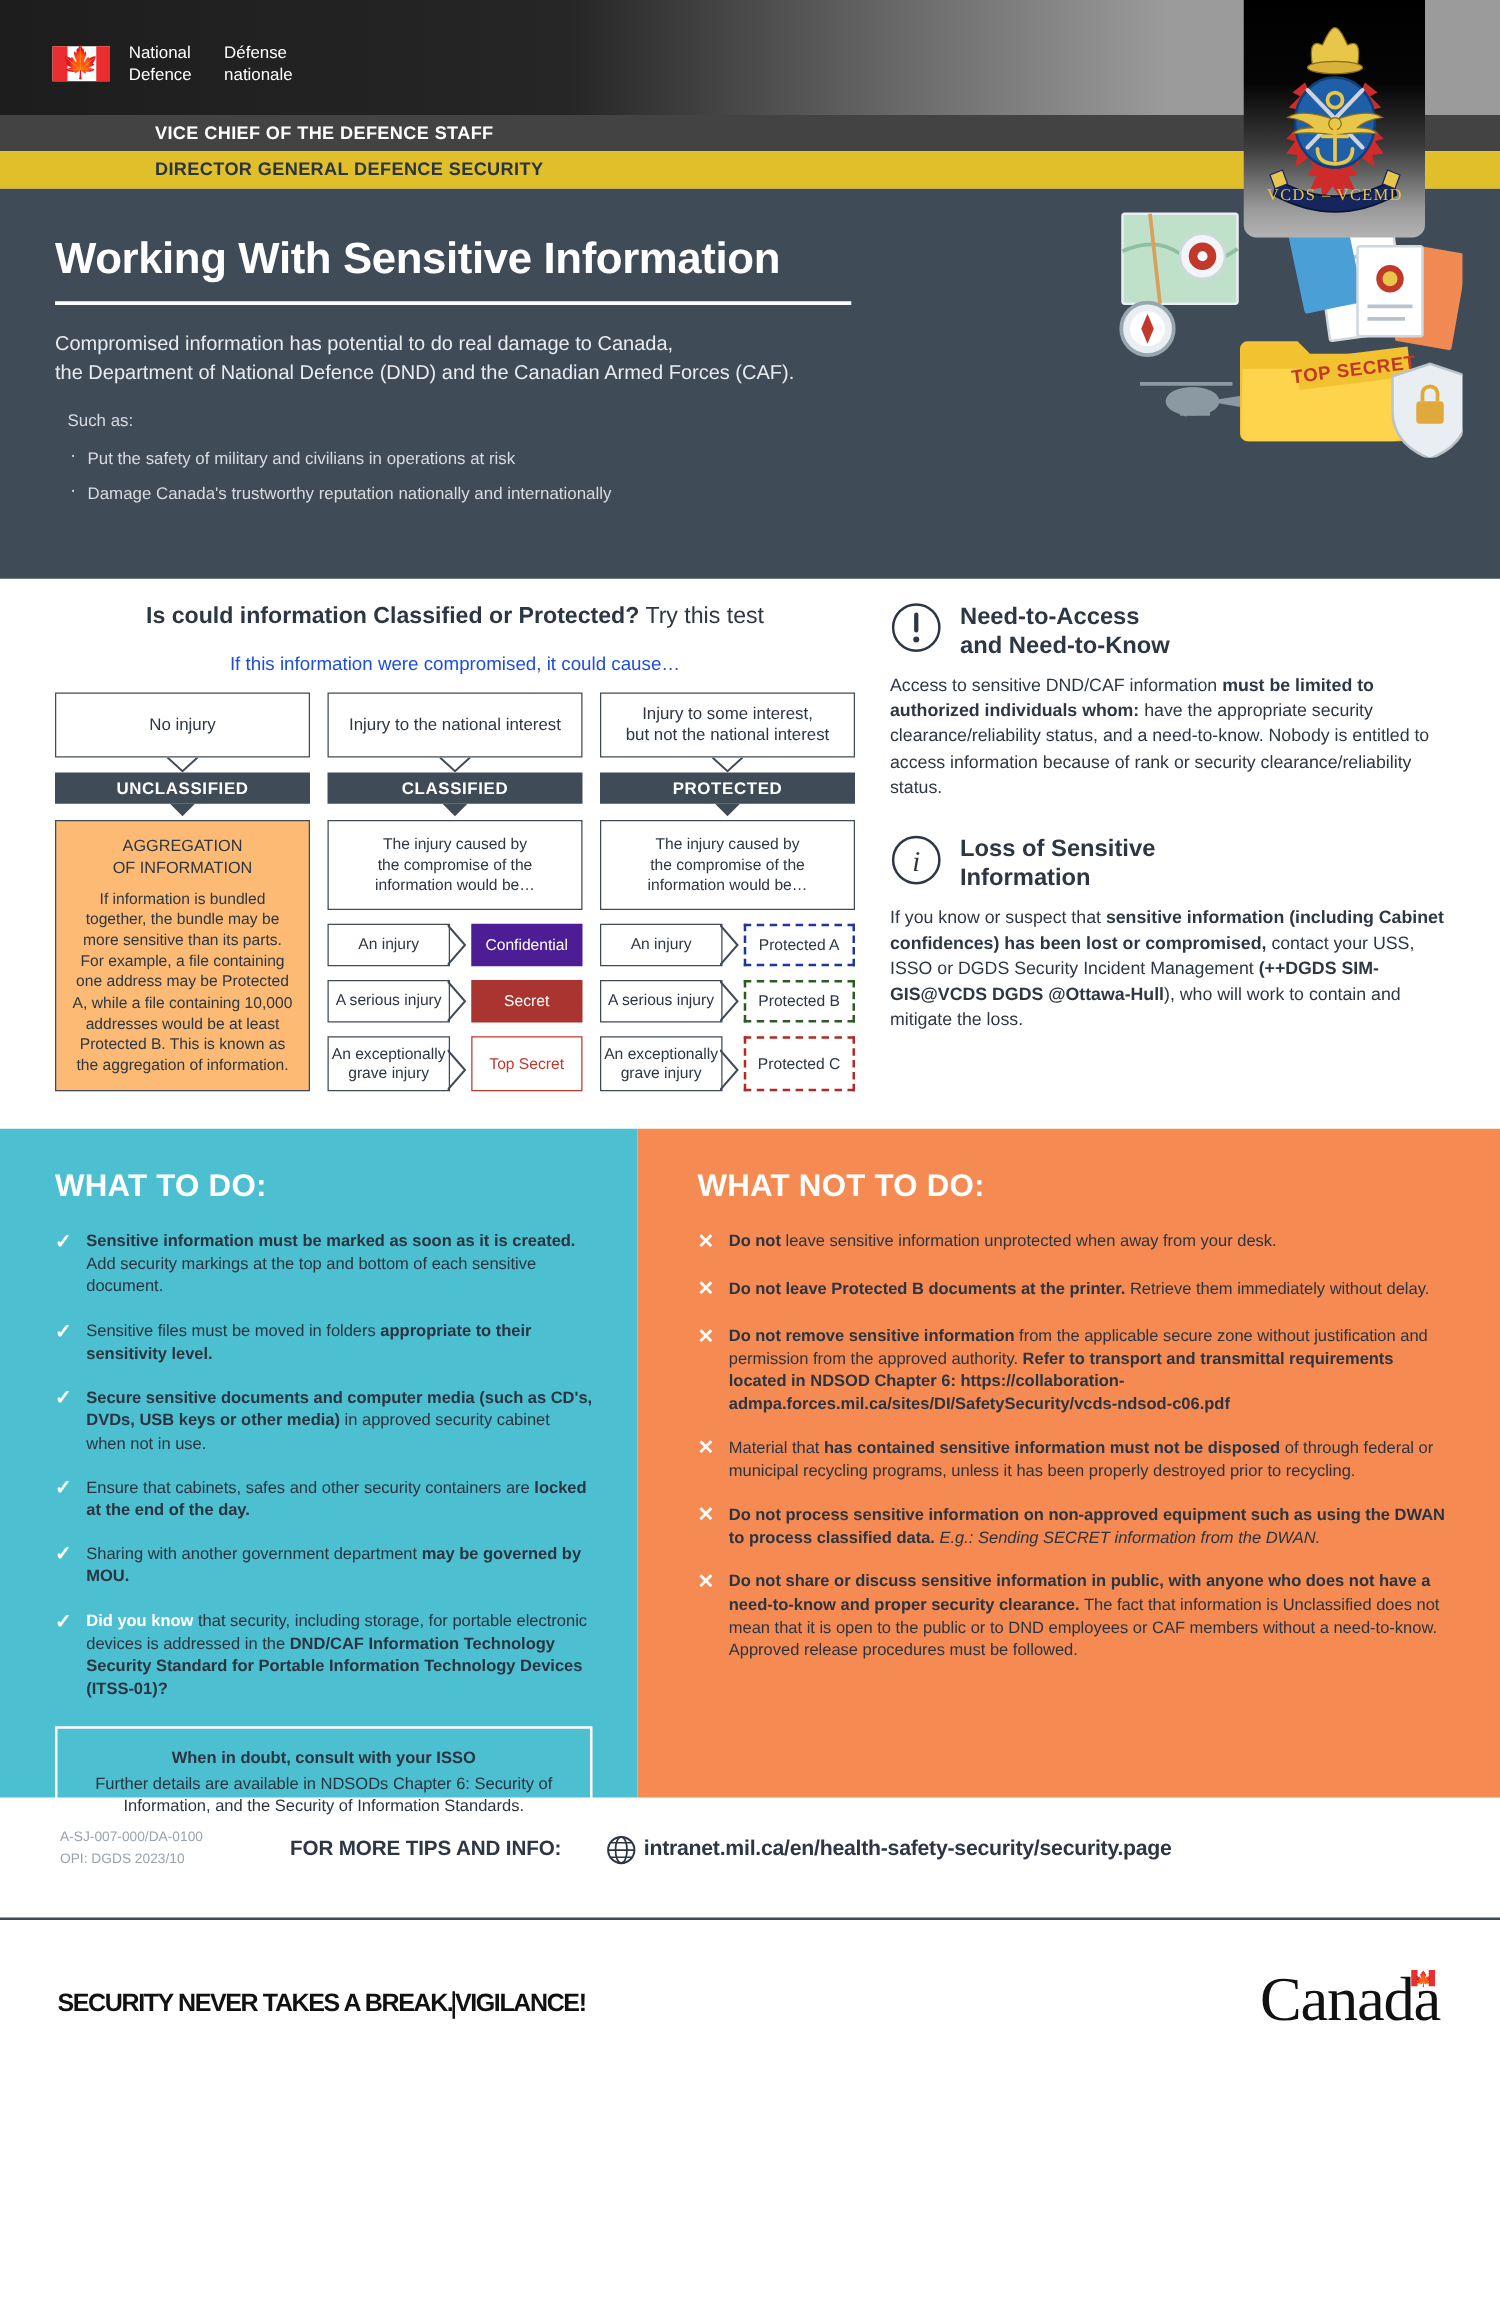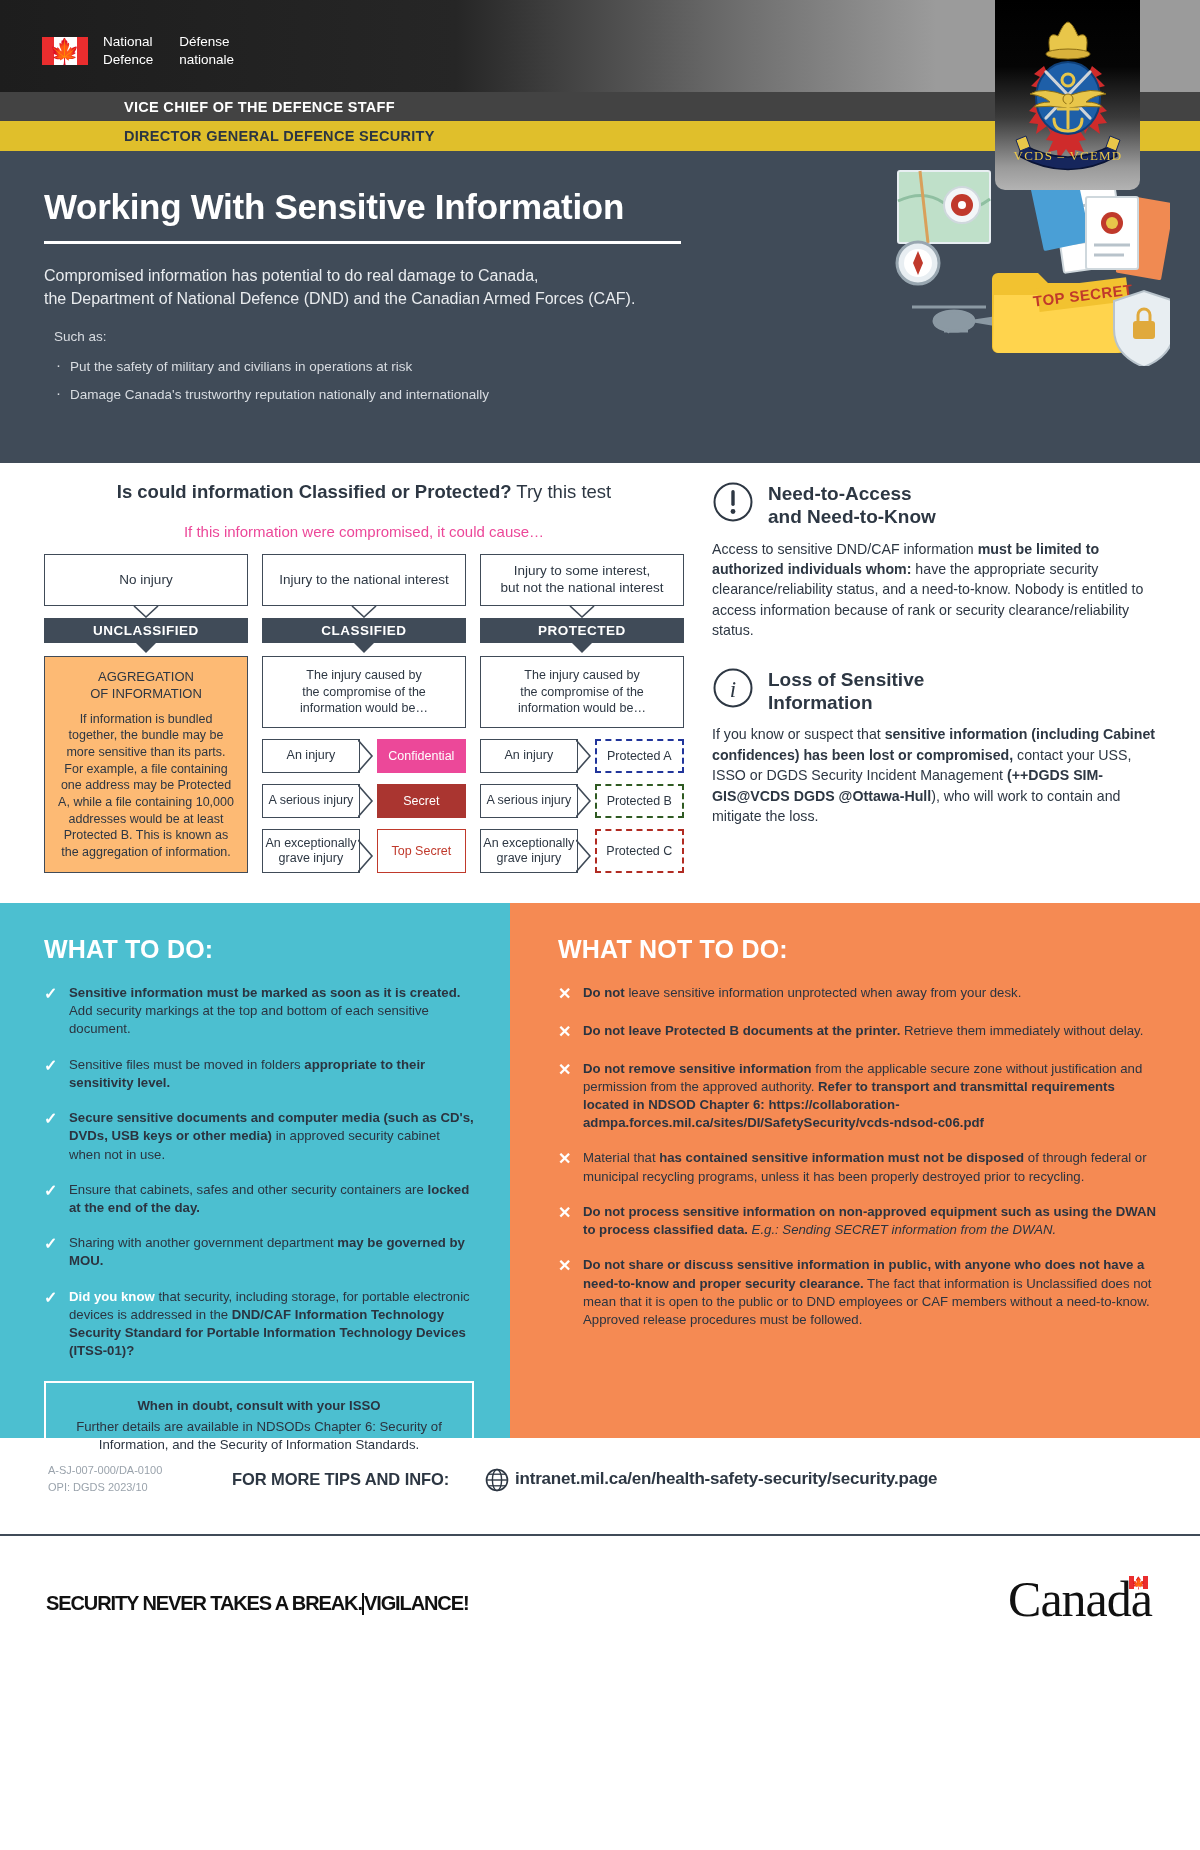--- a/index.html
+++ b/index.html
@@ -69,21 +69,21 @@
   
   .mid { position: relative; padding: 22px 0 10px 0; height: 440px; }
   .test-col { position: absolute; left: 44px; top: 18px; width: 640px; }
   .test-q { text-align: center; font-size: 18.5px; color: #2d3743; margin-bottom: 14px; }
   .test-q b { font-weight: bold; }
   .test-q span { font-weight: normal; }
   .injury-bar {
     background: #404b58; color: #fff; font-weight: bold; font-size: 16px;
     text-align: center; padding: 9px 0; letter-spacing: .4px;
   }
-  .cause { text-align: center; font-size: 15px; color: #ec4899; margin: 20px 0 14px; }
+  .cause { text-align: center; font-size: 15px; color: #1d4ed8; margin: 20px 0 14px; }
 
   .cols { display: flex; gap: 14px; }
   .col { width: 204px; }
   .qbox {
     border: 1.4px solid #404b58; background: #fff; min-height: 52px;
     display:flex; align-items:center; justify-content:center; text-align:center;
     font-size: 13.5px; color: #2d3743; padding: 6px 8px; line-height: 1.25;
   }
   .arrow-outline { display:flex; justify-content:center; height: 12px; }
   .arrow-outline svg { display:block; }
@@ -115,21 +115,21 @@
     font-size: 12.5px; color: #2d3743; text-align:center; line-height:1.15;
   }
   .tagbox.tall { height: 44px; }
   .chev { width: 18px; position: relative; height: 34px; }
   .chev svg { position:absolute; left:-2px; top: 0; }
   .resbox {
     width: 95px; height: 34px; display:flex; align-items:center; justify-content:center;
     font-size: 12.5px; color:#fff; text-align:center;
   }
   .resbox.tall { height: 44px; }
-  .res-conf { background: #ec4899; }
+  .res-conf { background: #4c1d95; }
   .res-secret { background: #aa3530; }
   .res-ts { background: #fff; color: #c0392b; border: 1.4px solid #c0392b; }
   .protbox {
     width: 95px; height: 34px; display:flex; align-items:center; justify-content:center;
     font-size: 12.5px; color:#2d3743; text-align:center; background:#fff;
   }
   .protbox.tall { height: 44px; }
   .pa { border: 2px dashed #21359b; }
   .pb { border: 2px dashed #2f5a22; }
   .pc { border: 2px dashed #b12b22; }

